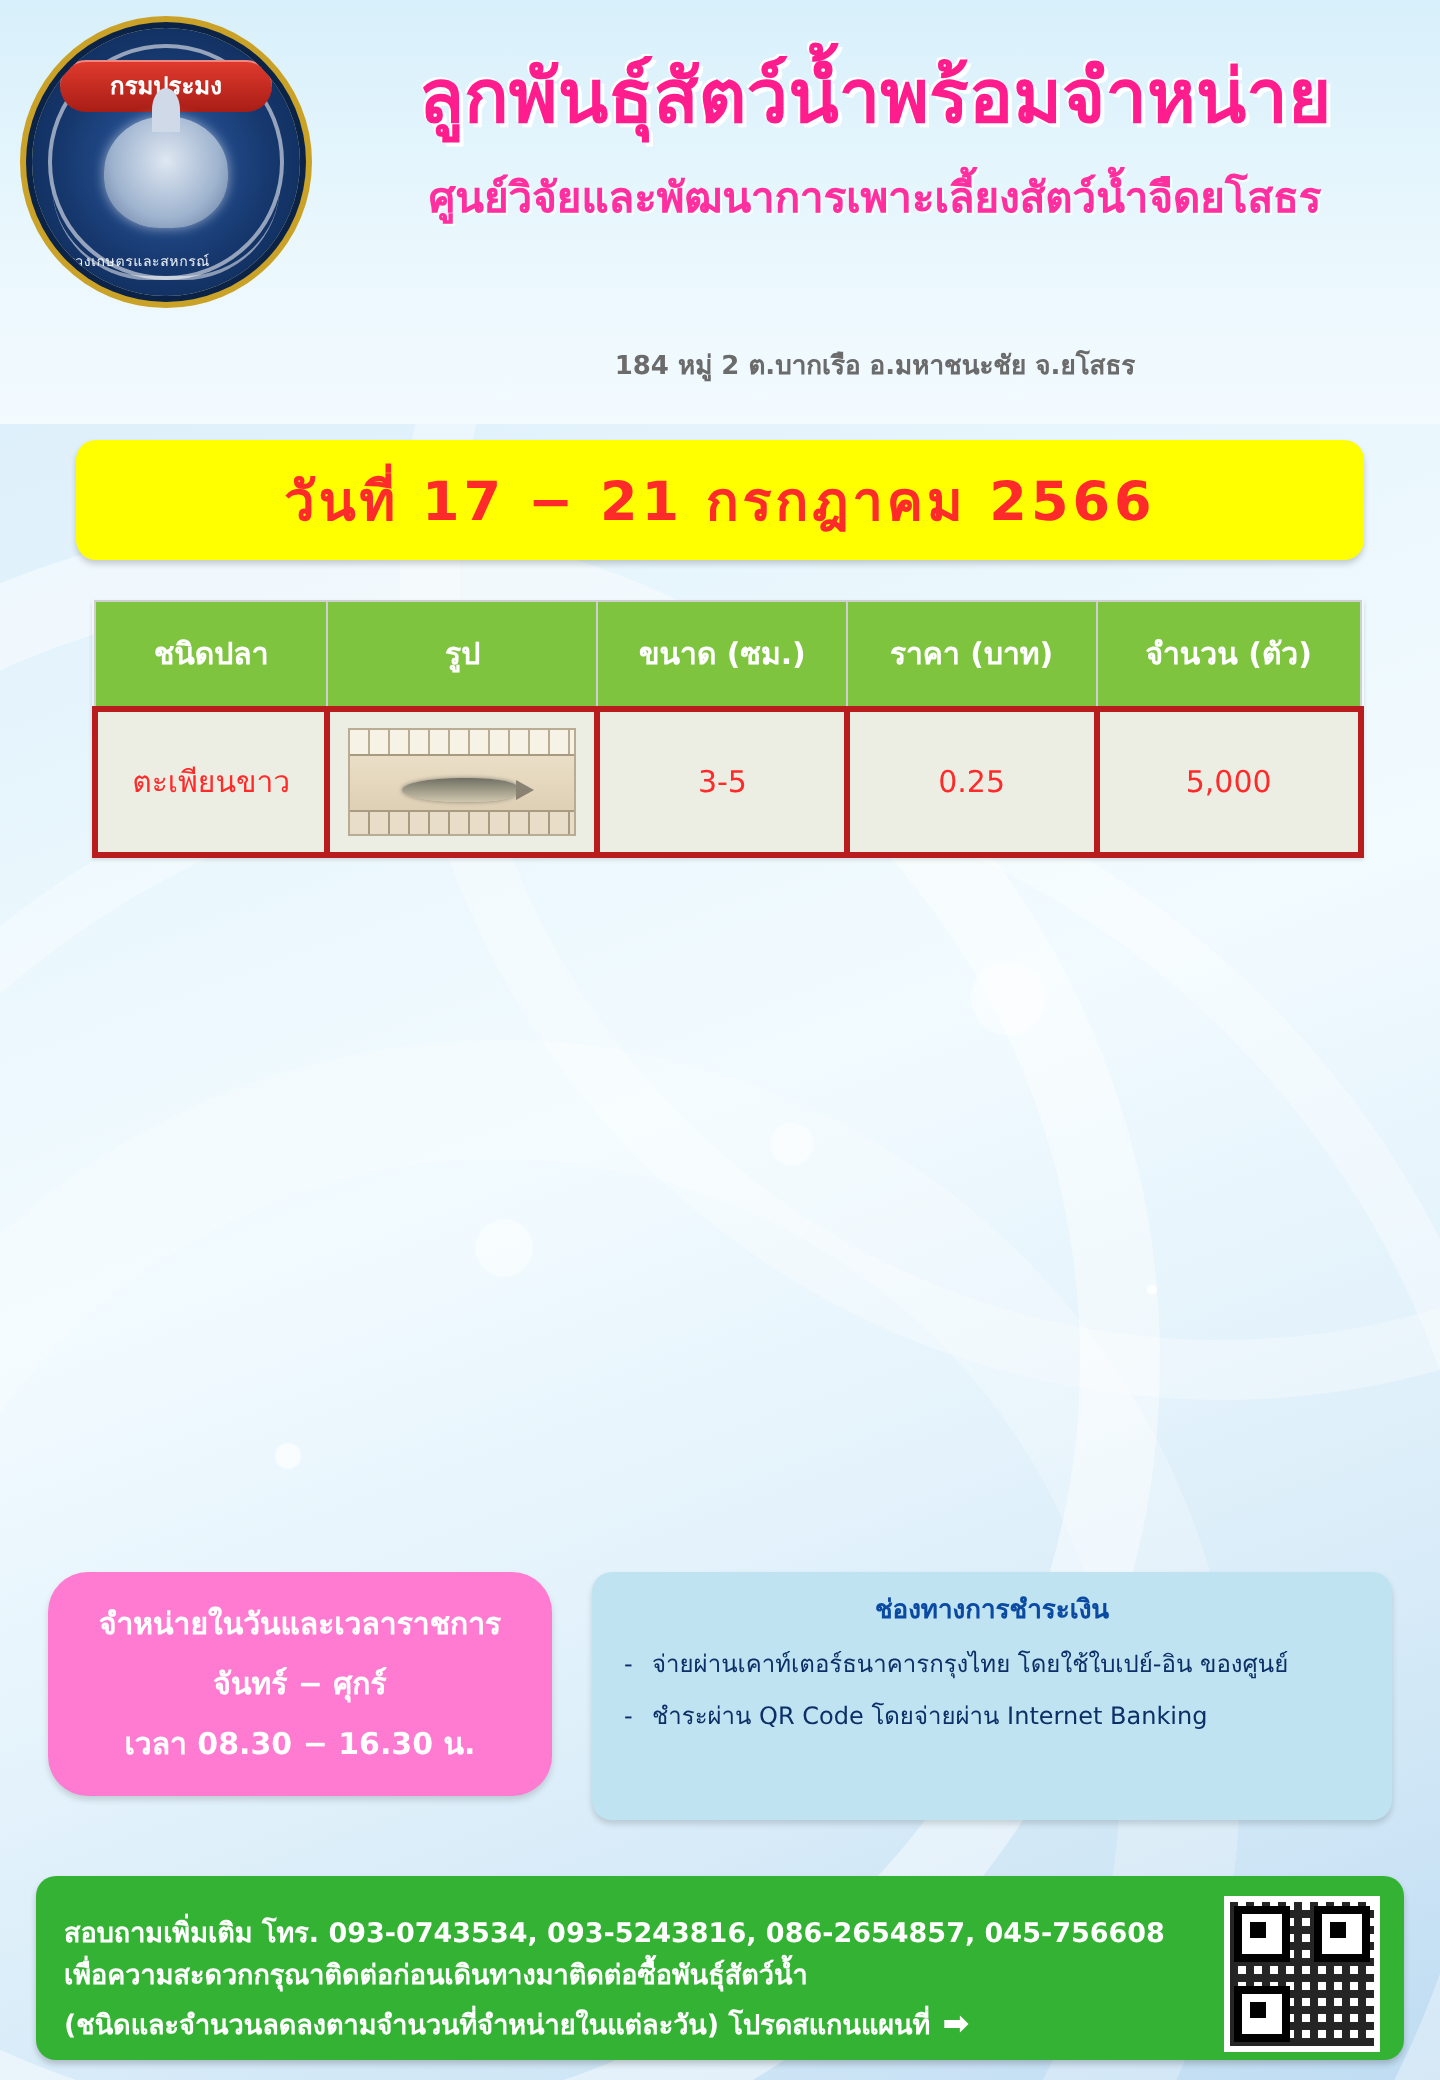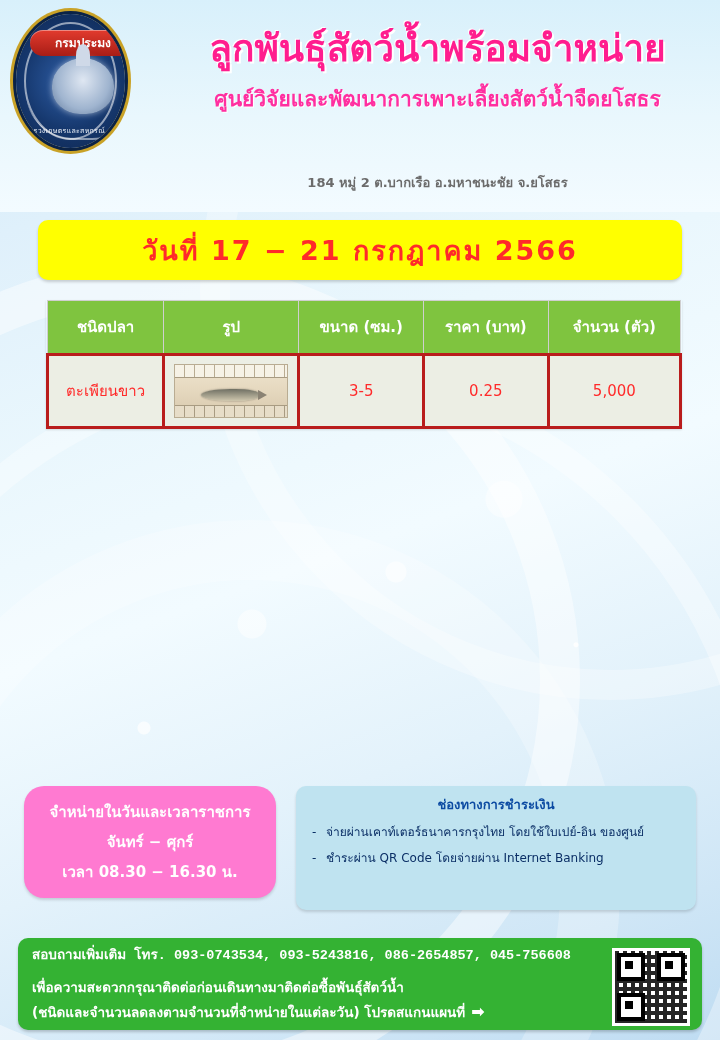--- a/index.html
+++ b/index.html
@@ -21,21 +21,21 @@
   .sw2{left:-180px;top:360px;width:900px;height:900px;border:26px solid rgba(255,255,255,.35);}
   .sw3{left:200px;top:-120px;width:760px;height:760px;border:30px solid rgba(255,255,255,.30);}
   .sw4{left:-120px;top:520px;width:620px;height:620px;border:60px solid rgba(255,255,255,.25);}
 
   .header{position:relative;height:212px;}
   .header-bg{
     position:absolute;left:0;top:0;width:720px;height:212px;
     background:linear-gradient(180deg,#d8f0fb 0%,#e9f7fd 55%,#f3fbff 100%);
   }
   .logo{
-    position:absolute;left:16px;top:14px;width:109px;height:134px;border-radius:50%;
+    position:absolute;left:16px;top:14px;width:134px;height:134px;border-radius:50%;
     background:radial-gradient(circle at 50% 50%,#2f5fa8 0%,#16386e 55%,#0d2650 100%);
     box-shadow:0 0 0 3px #0b2347, 0 0 0 6px #c9a227;
     overflow:hidden;
   }
   .logo .ring{
     position:absolute;left:8px;top:8px;right:8px;bottom:8px;border-radius:50%;
     border:2px solid rgba(255,255,255,.55);
   }
   .logo .banner{
     position:absolute;left:14px;top:16px;width:106px;height:26px;border-radius:13px;
@@ -156,21 +156,21 @@
   .panel-right li .dash{display:inline-block;width:14px;}
 
   .footer{
     position:absolute;left:18px;top:938px;width:684px;height:92px;
     background:#34b233;border-radius:10px;color:#ffffff;
     box-shadow:0 2px 3px rgba(0,0,0,.2);
   }
   .footer .l1,.footer .l2,.footer .l3{
     position:absolute;left:14px;font-size:13.5px;font-weight:bold;white-space:nowrap;
   }
-  .footer .l1{top:5px;font-family:Liberation Mono, monospace;}
+  .footer .l1{top:17px;}
   .footer .l2{top:38px;}
   .footer .l3{top:63px;}
   .arrow{display:inline-block;margin-left:6px;font-size:16px;}
   .qr{
     position:absolute;right:12px;top:10px;width:72px;height:72px;background:#ffffff;padding:3px;
   }
   .qr .grid{
     width:100%;height:100%;
     background-image:
       linear-gradient(90deg,#000 50%,transparent 50%),

